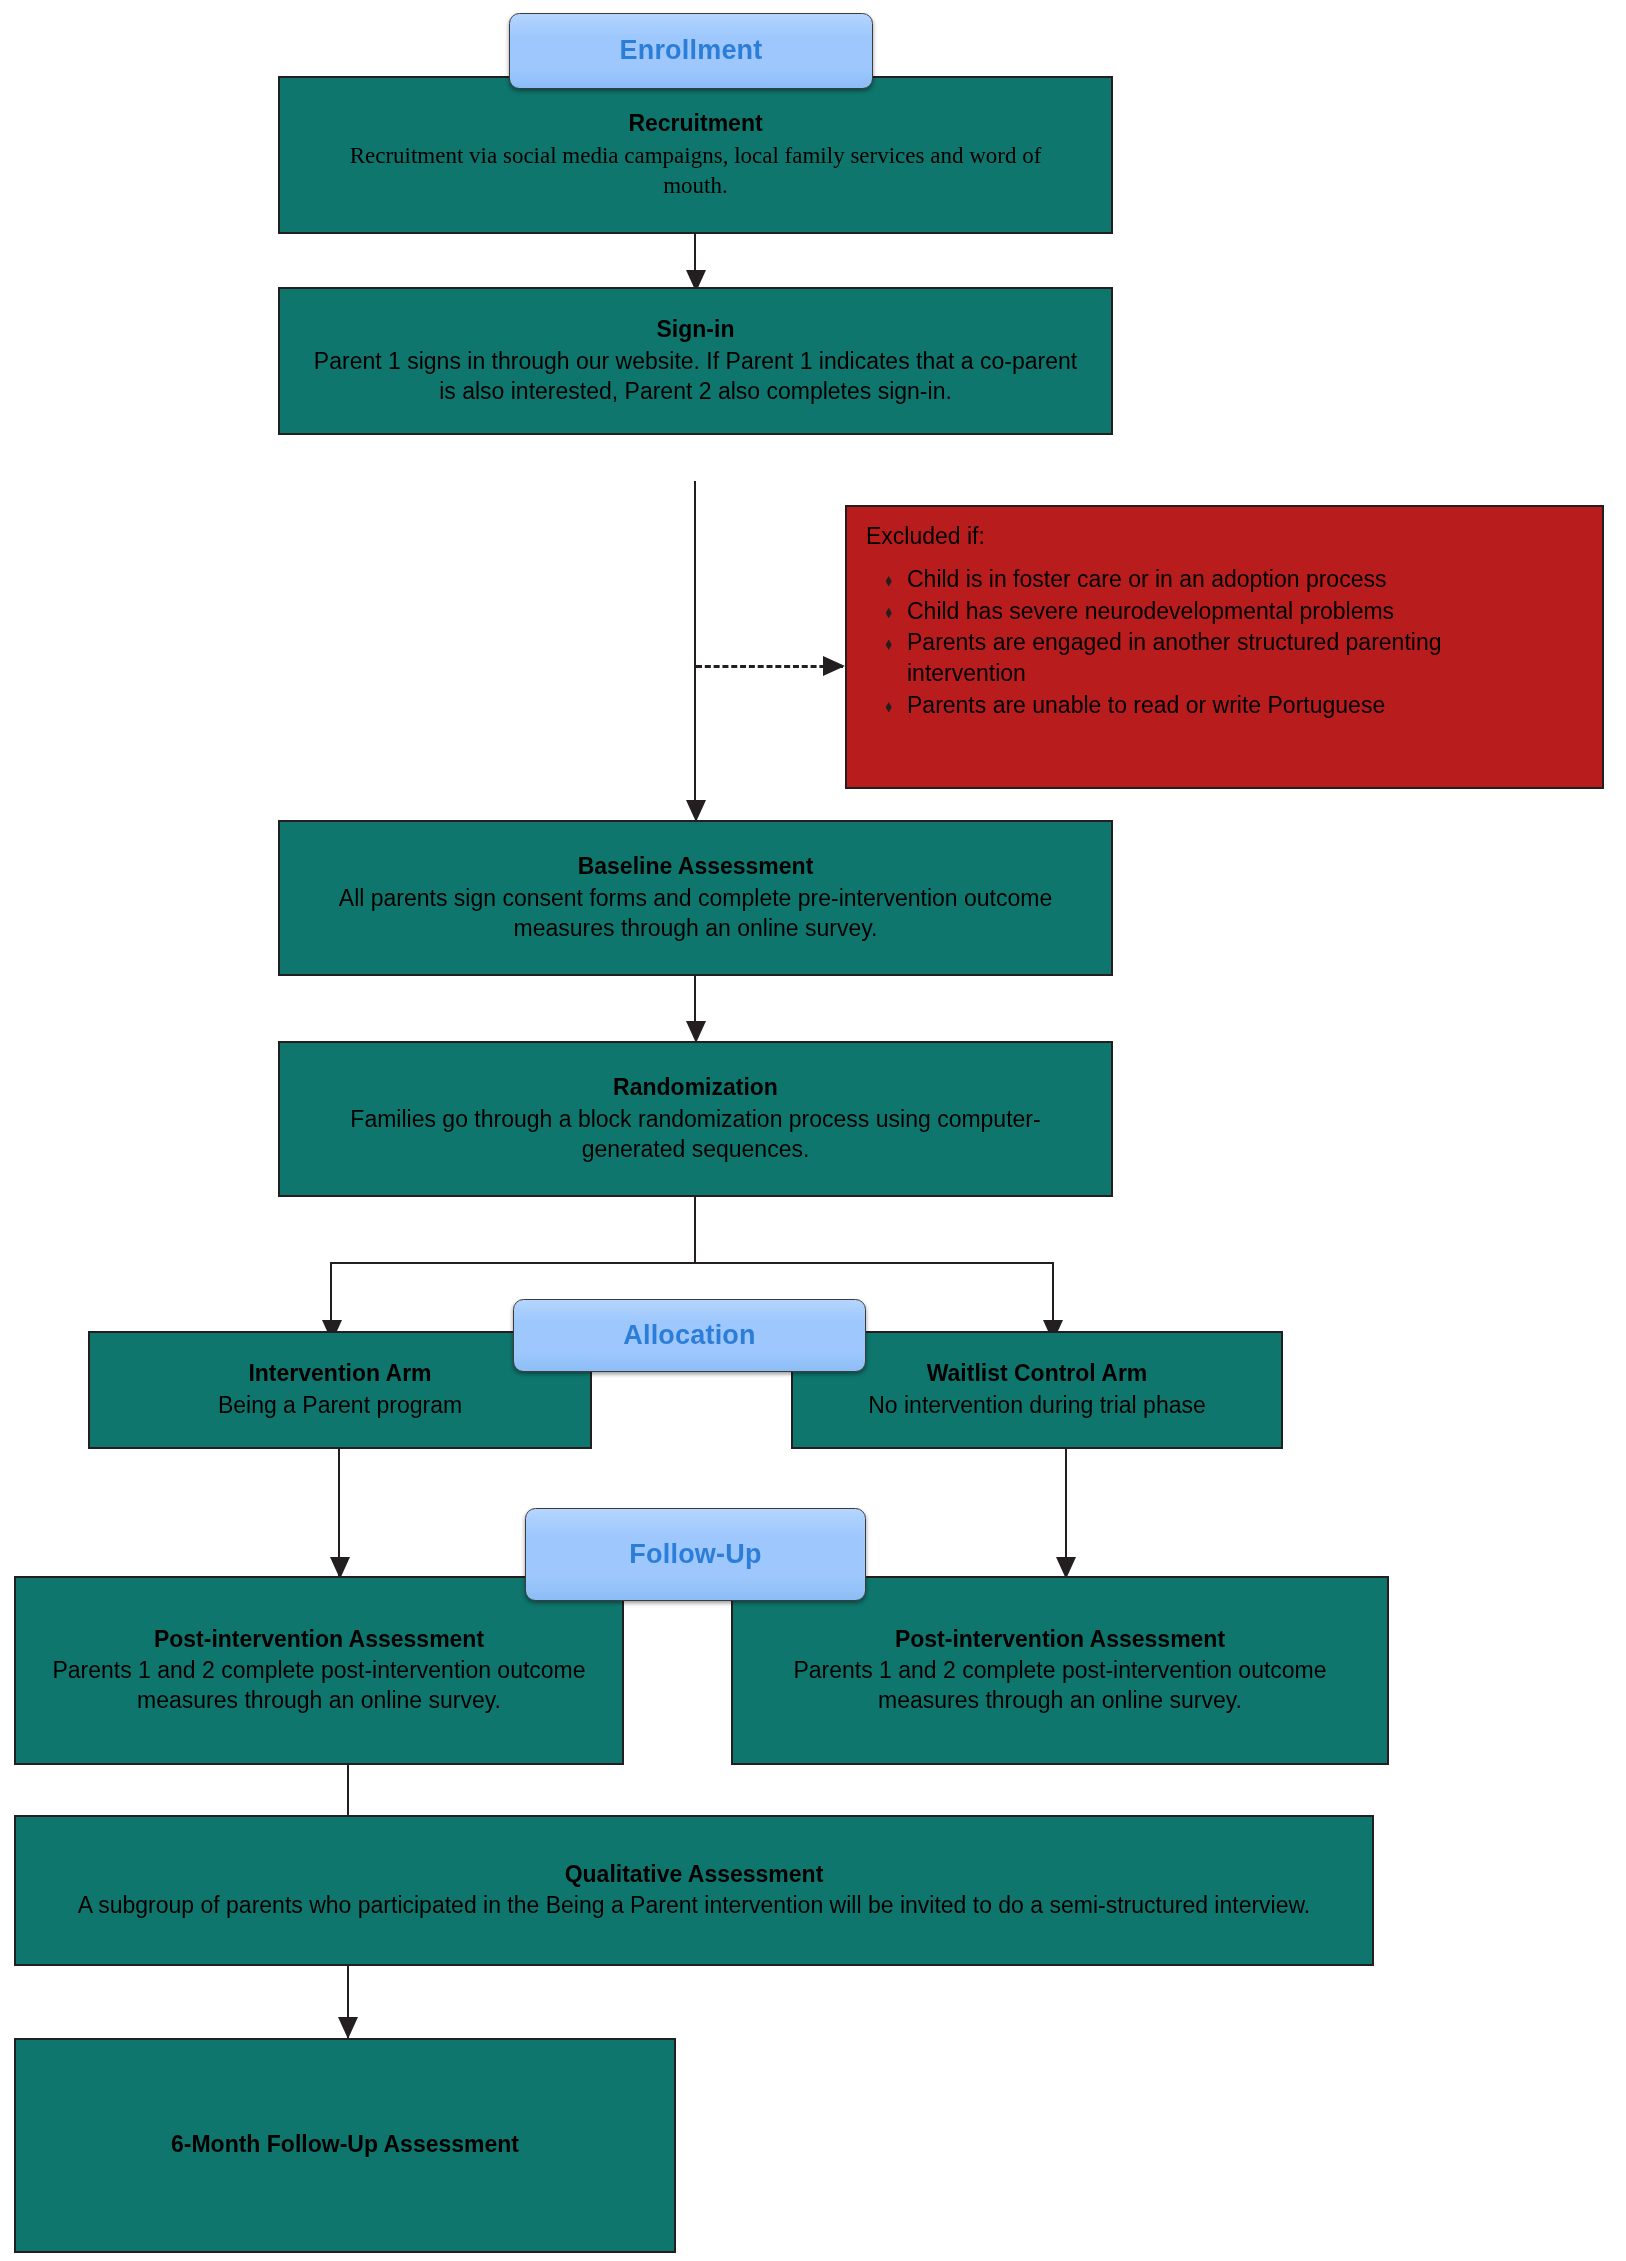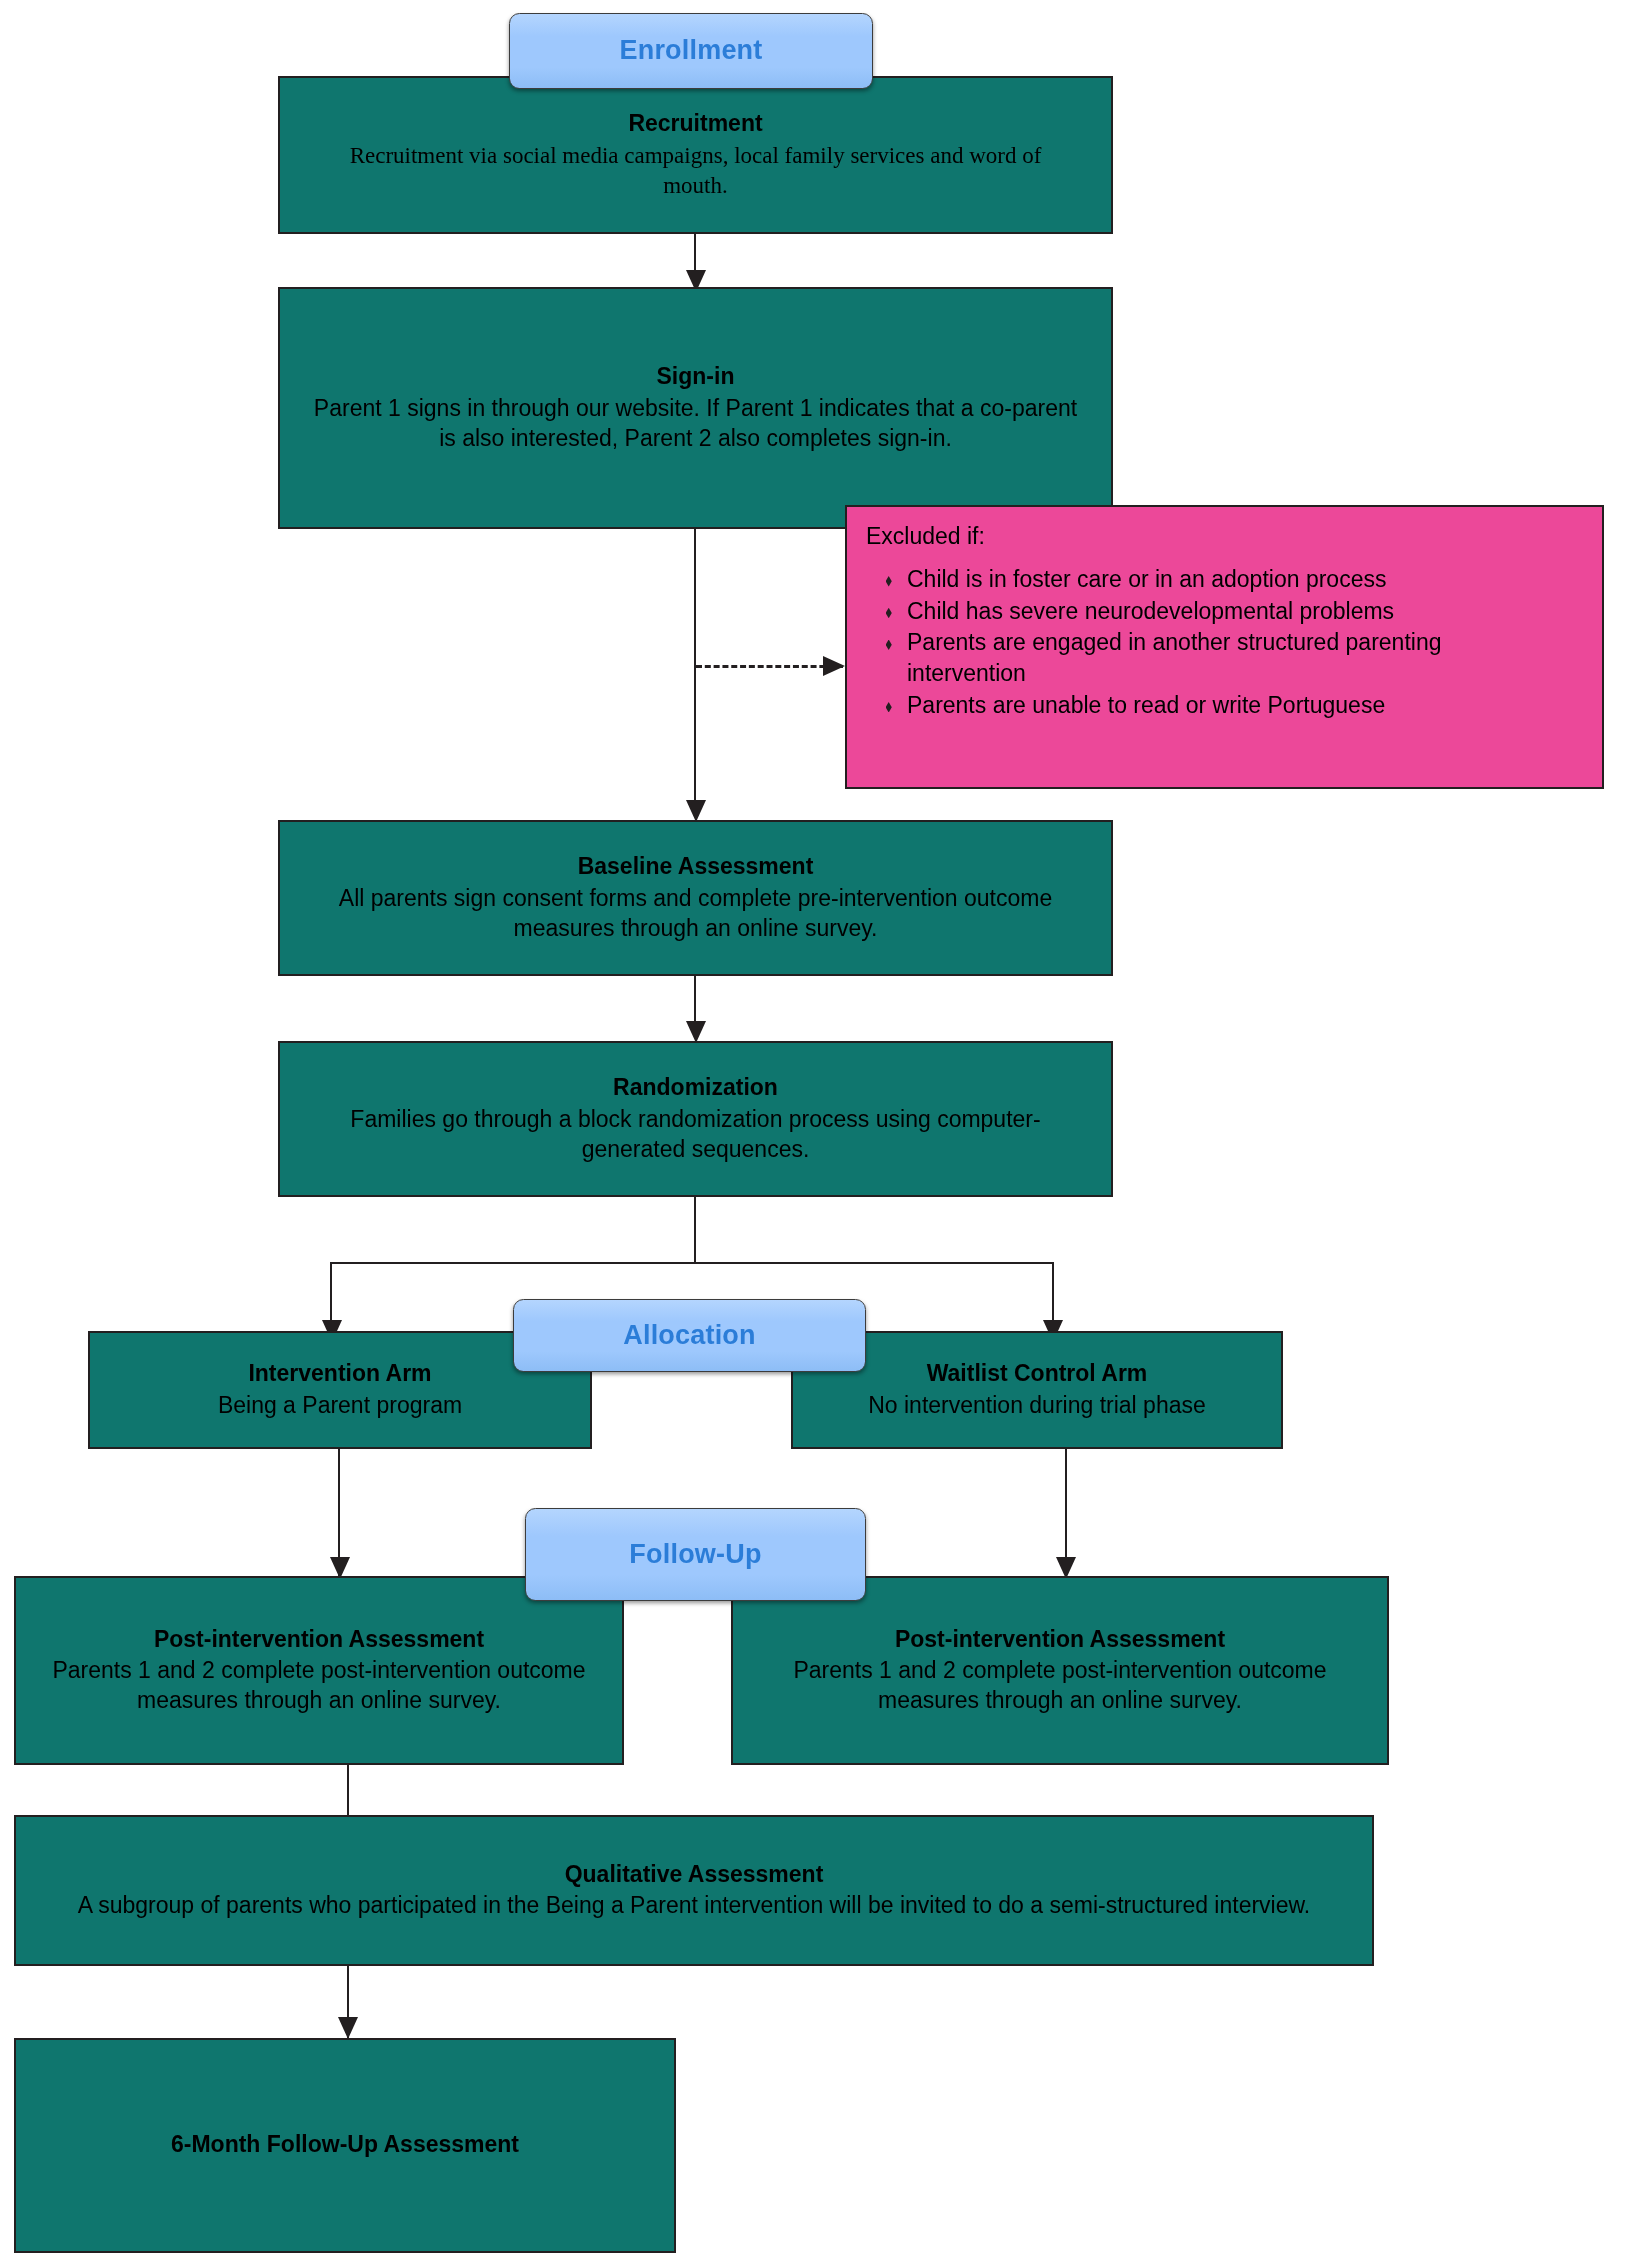--- a/index.html
+++ b/index.html
@@ -40,21 +40,21 @@
   .box .body {
     font-size: 23px;
     line-height: 1.30;
     font-weight: normal;
   }
 
   
   .listbox {
     position: absolute;
     box-sizing: border-box;
-    background: #ec4899;
+    background: #b91c1c;
     border: 2.4px solid #231f20;
     padding: 14px 11px 14px 19px;
     text-align: left;
     z-index: 3;
     font-size: 23px;
     line-height: 1.34;
   }
   .listbox .lead { margin: 0 0 1.9px 0; }
   .listbox ul {
     list-style: none;
@@ -140,21 +140,21 @@
   </div>
 
   <div class="box" style="left:278px; top:76px; width:835px; height:158px;">
     <div class="title">Recruitment</div>
     <div class="body" style="max-width:729px;font-family:Liberation Serif, serif;">Recruitment via social media campaigns, local family services and word of mouth.</div>
   </div>
 
   <div class="vline" style="left:694px; top:233px; height:47px;"></div>
   <div class="arrowhead" style="left:686px; top:270px;"></div>
 
-  <div class="box" style="left:278px; top:287px; width:835px; height:242px;">
+  <div class="box" style="left:278px; top:287px; width:835px; height:148px;">
     <div class="title">Sign-in</div>
     <div class="body" style="max-width:776px;">Parent 1 signs in through our website. If Parent 1 indicates that a co-parent is also interested, Parent 2 also completes sign-in.</div>
   </div>
 
   <div class="vline" style="left:694px; top:481px; height:331px;"></div>
   <div class="arrowhead" style="left:686px; top:800px;"></div>
 
   <div class="dashline" style="left:696px; top:665px; width:147px;"></div>
   <div class="arrowhead right" style="left:823px; top:656px;"></div>
 

